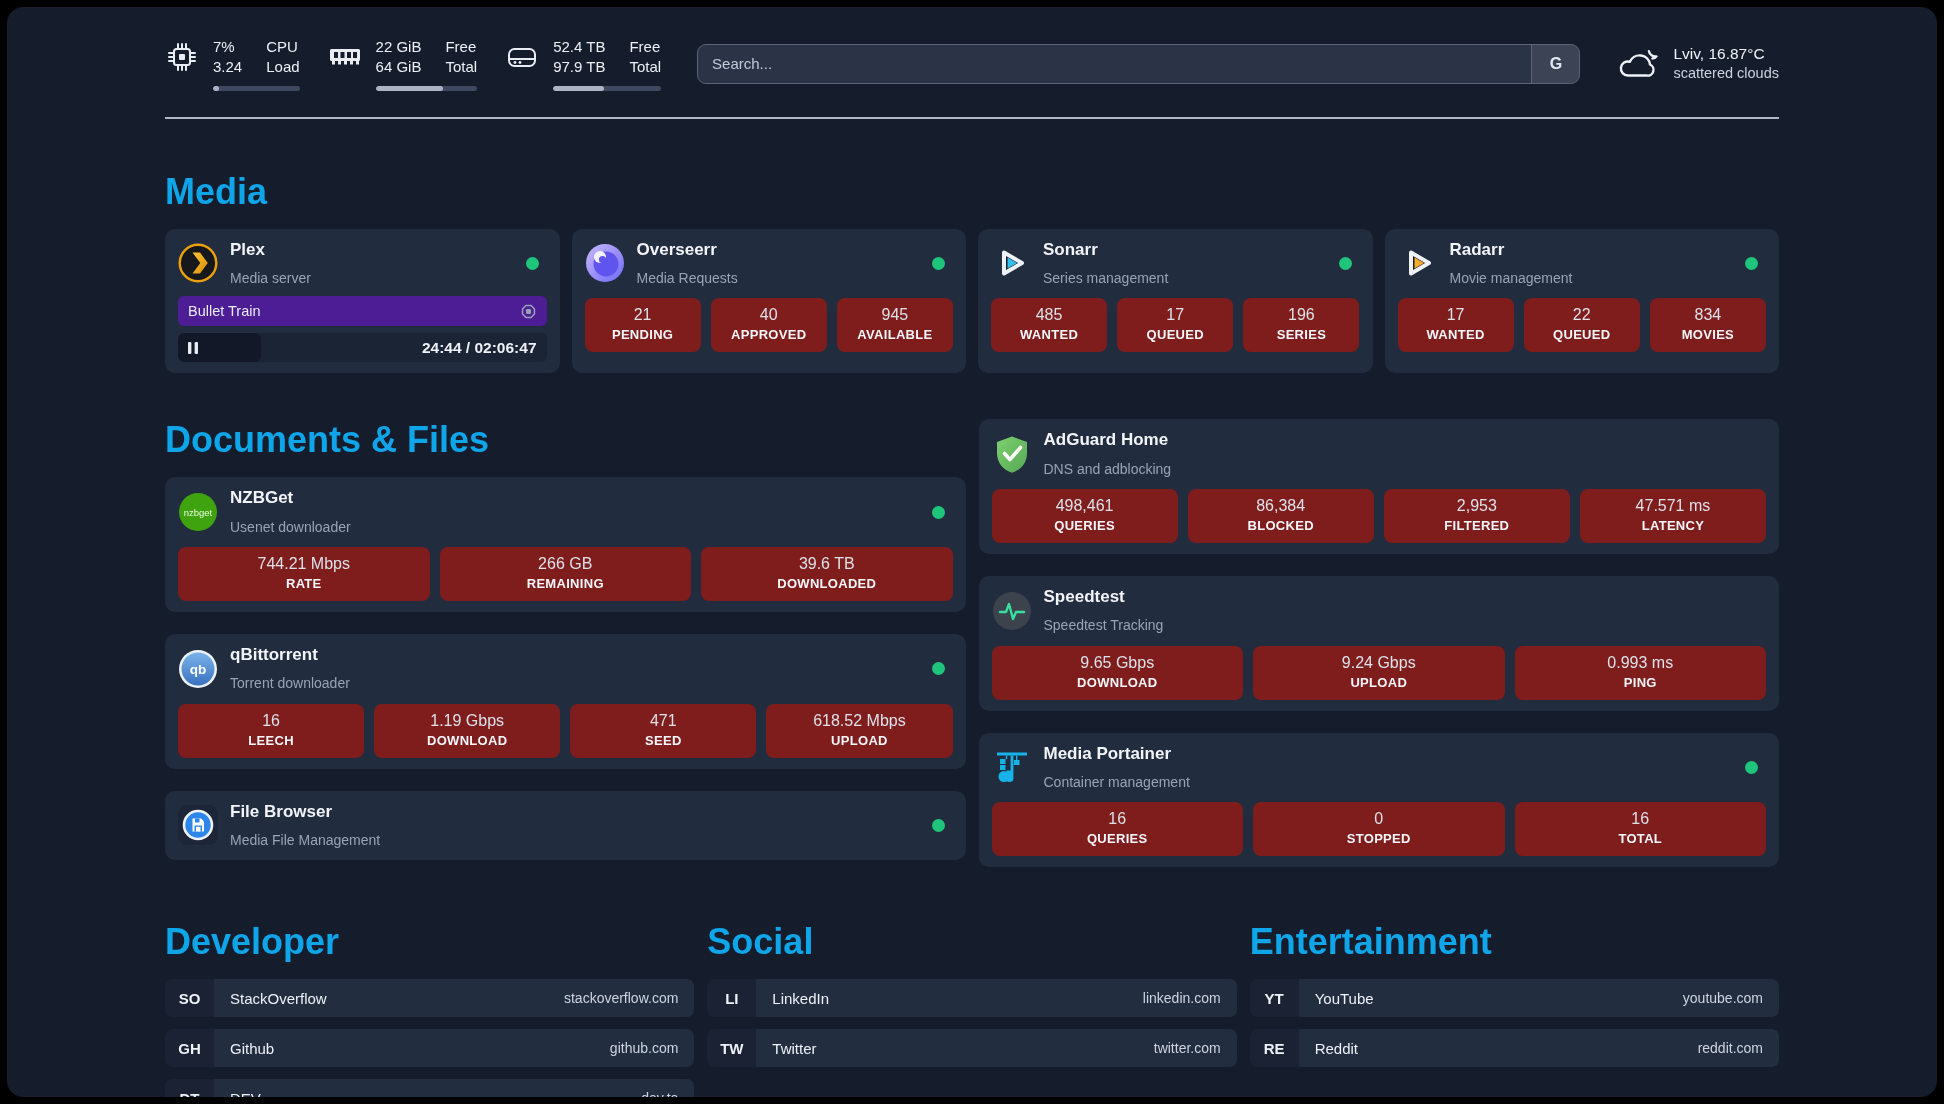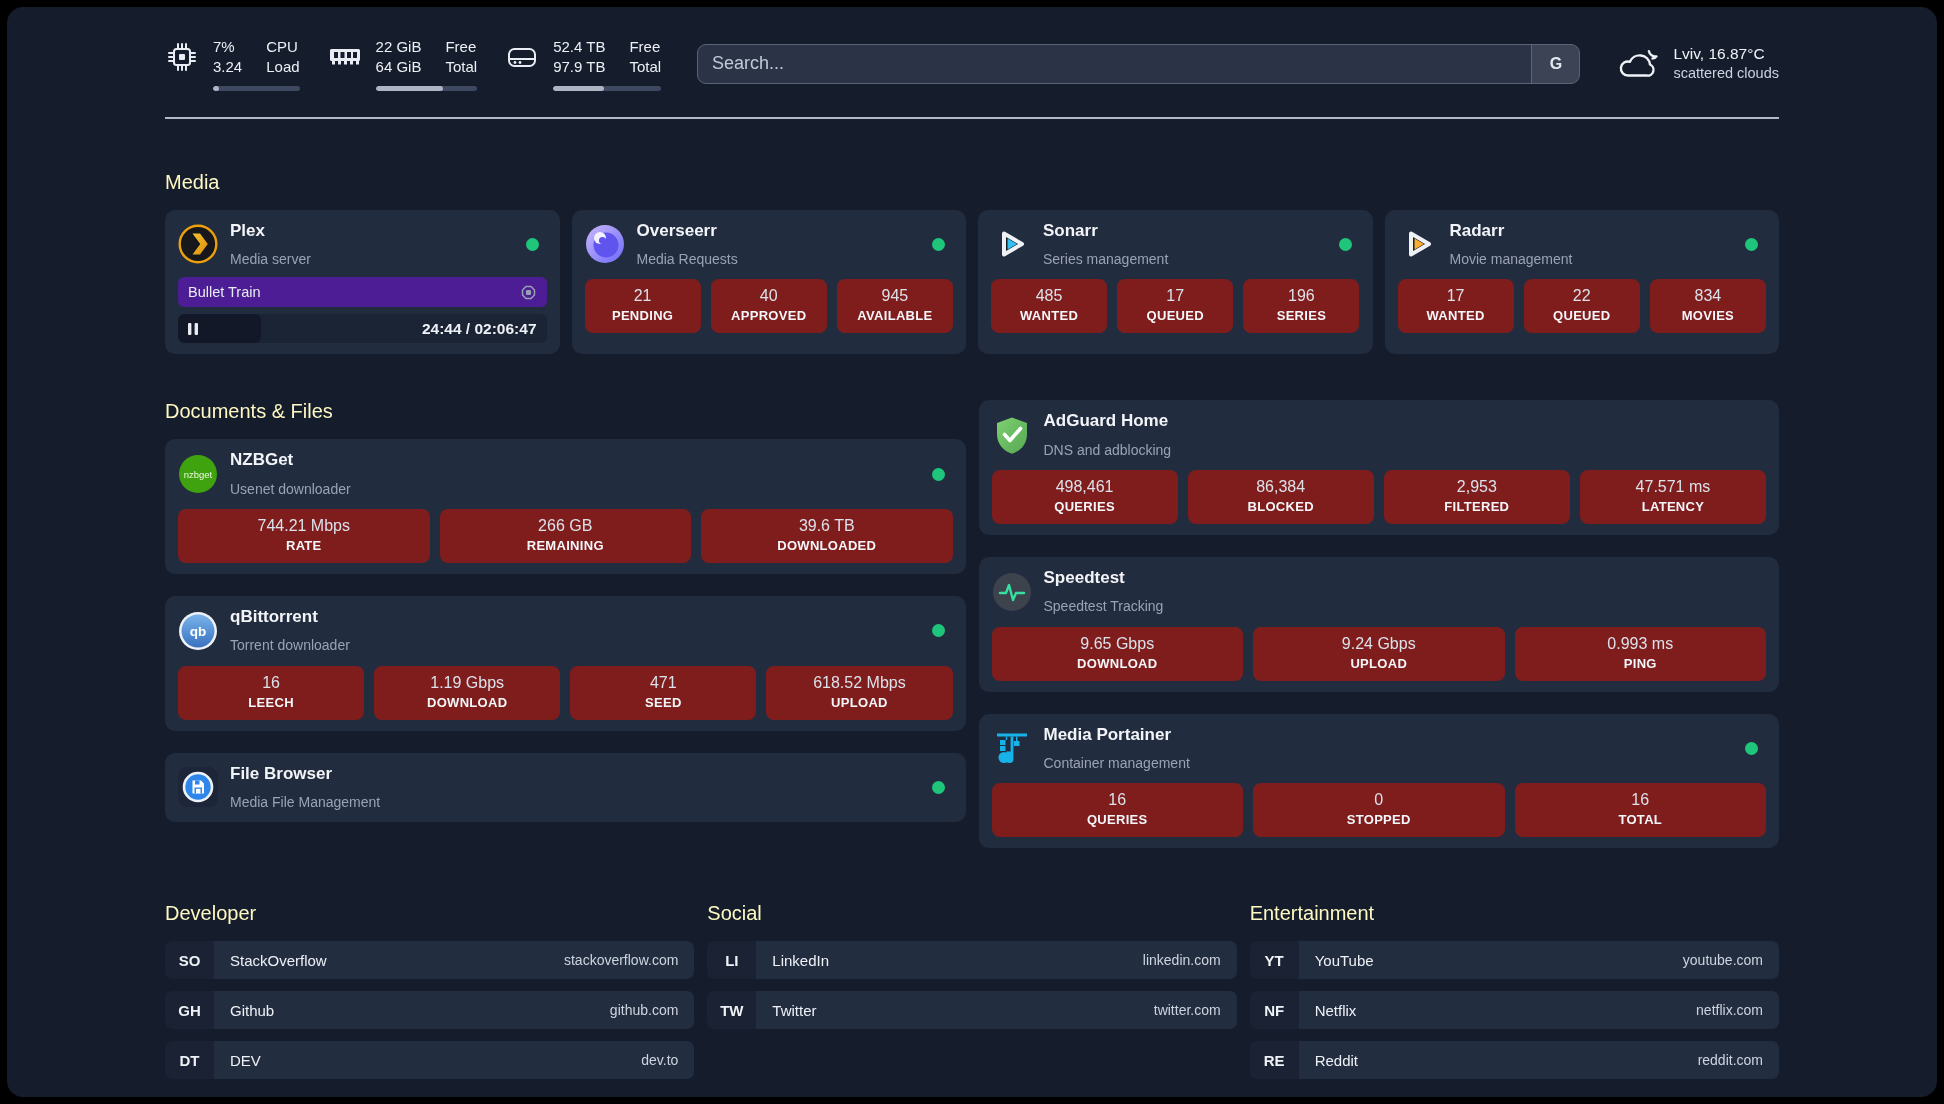--- a/index.html
+++ b/index.html
@@ -10,32 +10,32 @@
 
   
   .topbar{display:flex;align-items:center;gap:28px;padding-top:30px;}
   .sys{position:relative;display:flex;align-items:center;gap:14px;padding-bottom:13px;flex:none;}
   .sys-cols{display:flex;gap:24px;font-size:15px;line-height:1.35;color:#edf0f5;font-weight:500;}
   .sys-col div{white-space:nowrap;}
   .sys-track{position:absolute;left:48px;right:0;bottom:0;height:5px;border-radius:4px;background:#3e4860;overflow:hidden;}
   .sys-fill{height:100%;background:#adb5c5;border-radius:4px;}
   .search{flex:1;display:flex;align-items:stretch;height:38px;background:#2b3447;border:1.5px solid #5a6378;
     border-radius:9px;overflow:hidden;margin:0 8px;}
-  .search input{flex:1;background:transparent;border:none;outline:none;color:#e8ecf3;font-size:18px;
+  .search input{flex:1;background:transparent;border:none;outline:none;color:#e8ecf3;font-size:15px;
     padding:0 14px;font-family:inherit;}
   .search input::placeholder{color:#c3cad7;}
   .search-engine{width:47px;display:flex;align-items:center;justify-content:center;background:rgba(255,255,255,.08);
     border-left:1px solid #5a6378;color:#e3e8f0;font-size:16px;font-weight:600;cursor:pointer;}
   .weather{display:flex;align-items:center;gap:13px;flex:none;}
   .weather-loc{font-size:15.5px;color:#f0f3f8;line-height:1.35;font-weight:500;}
   .weather-cond{font-size:14.5px;color:#ccd3df;line-height:1.35;}
   .divider{height:2px;background:#b2b9c6;border:none;margin:26px 0 0;}
 
   
-  .section-title{font-size:20px;font-weight:400;color:#fef9c3;margin:0 0 16px;}
+  .section-title{font-size:36px;font-weight:700;color:#0ea5e9;margin:0 0 16px;}
   .media-section{margin-top:52px;}
   .media-grid{display:grid;grid-template-columns:repeat(4,1fr);gap:12px;align-items:stretch;}
   .twocol{display:grid;grid-template-columns:1fr 1fr;gap:13px;margin-top:46px;align-items:start;}
   .col-cards{display:flex;flex-direction:column;gap:22px;}
 
   
   .card{background:#222c3f;border-radius:10px;padding:11px 13px;cursor:pointer;}
   .card-head{display:flex;align-items:center;gap:12px;}
   .appicon{width:40px;height:40px;flex:none;display:block;}
   .card-name{font-size:17px;font-weight:600;color:#f2f4f8;line-height:1.2;}
@@ -557,27 +557,20 @@
       <h2 class="section-title">Entertainment</h2>
       <div class="bm-rows">
             <div class="bm-row">
               <div class="bm-abbr">YT</div>
               <div class="bm-body">
                 <span class="bm-name">YouTube</span>
                 <span class="bm-url">youtube.com</span>
               </div>
             </div>
             <div class="bm-row">
-              <div class="bm-abbr">NF</div>
-              <div class="bm-body">
-                <span class="bm-name">Netflix</span>
-                <span class="bm-url">netflix.com</span>
-              </div>
-            </div>
-            <div class="bm-row">
               <div class="bm-abbr">RE</div>
               <div class="bm-body">
                 <span class="bm-name">Reddit</span>
                 <span class="bm-url">reddit.com</span>
               </div>
             </div>
           </div>
     </div>
   </div>
 

